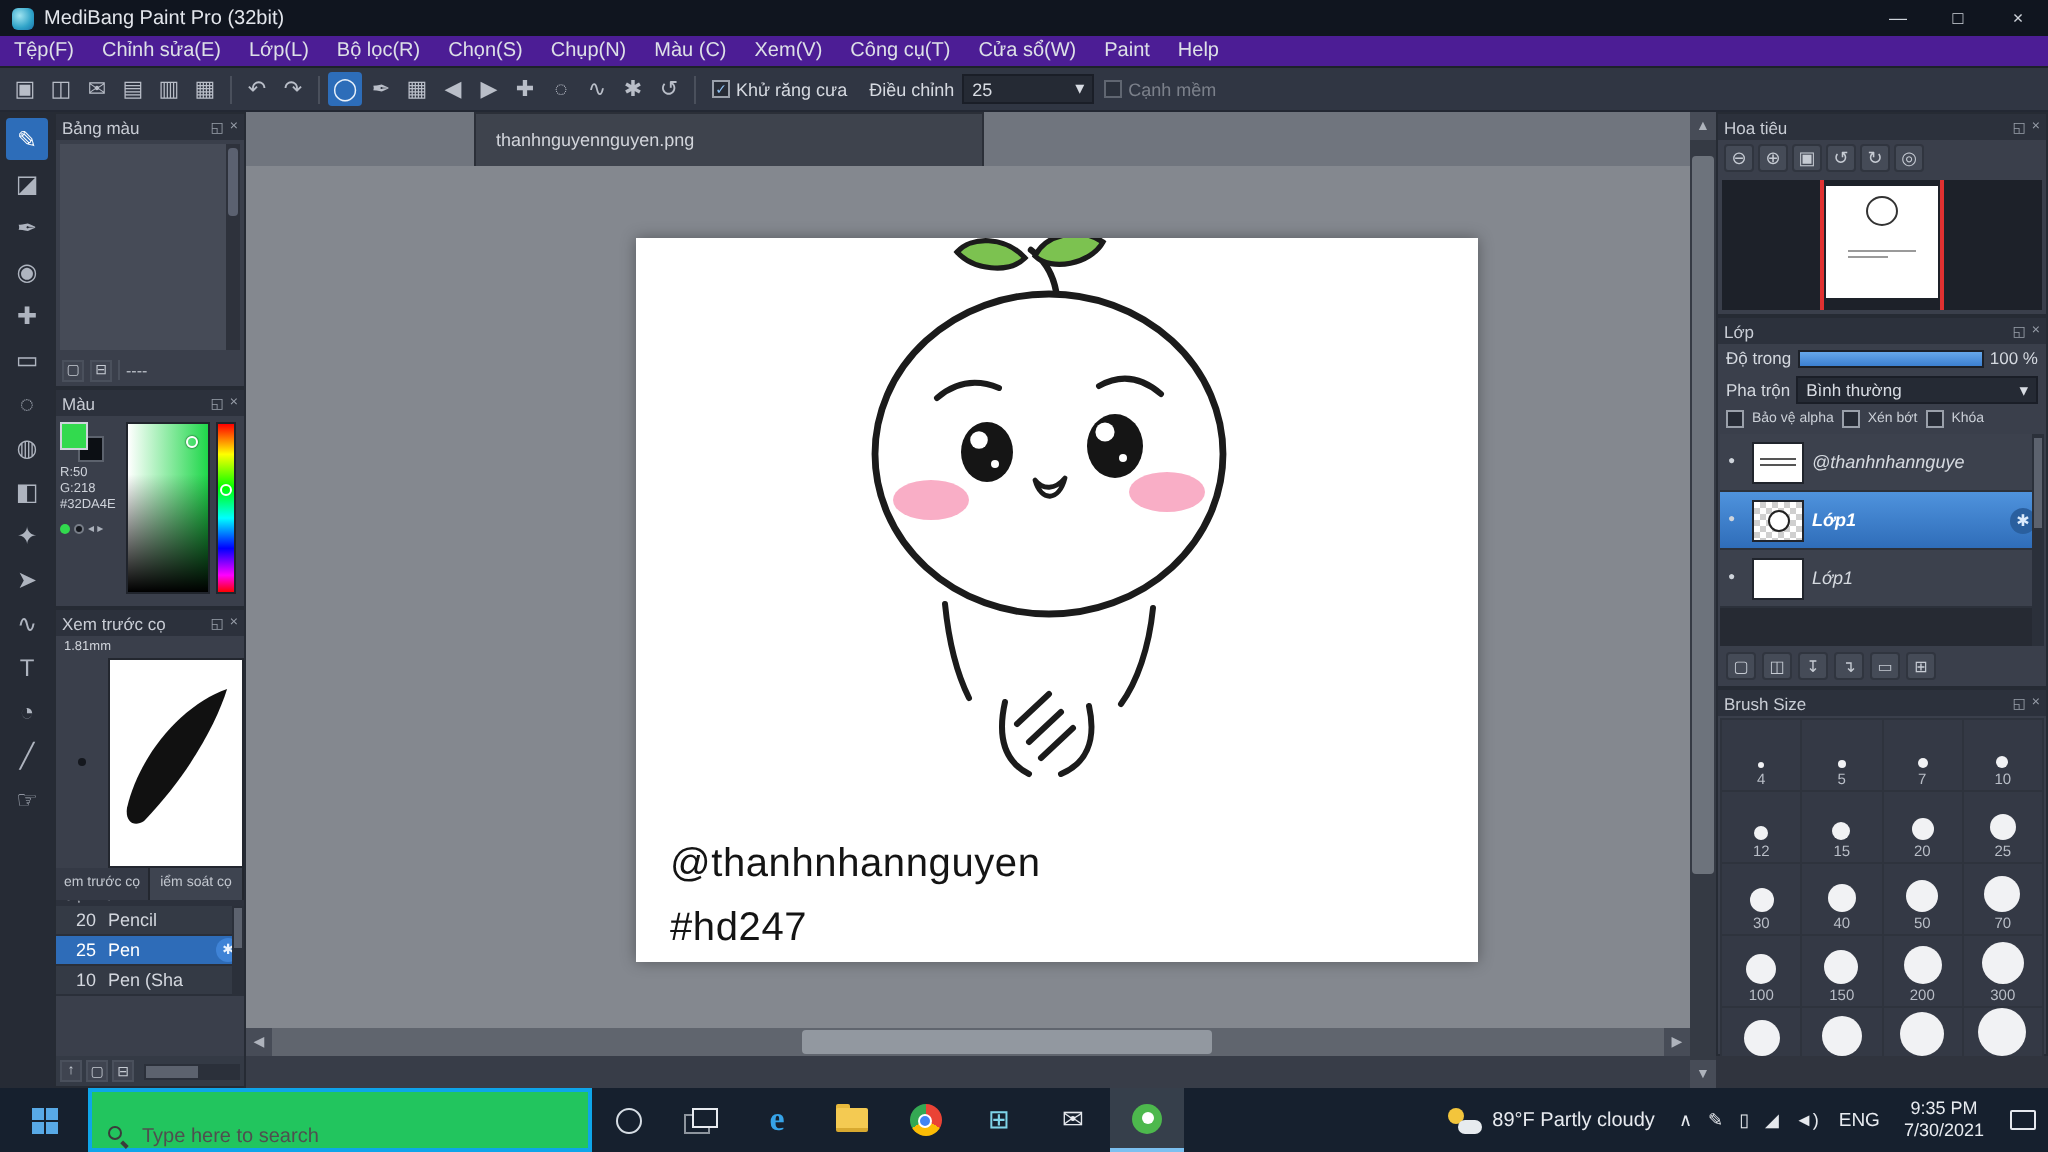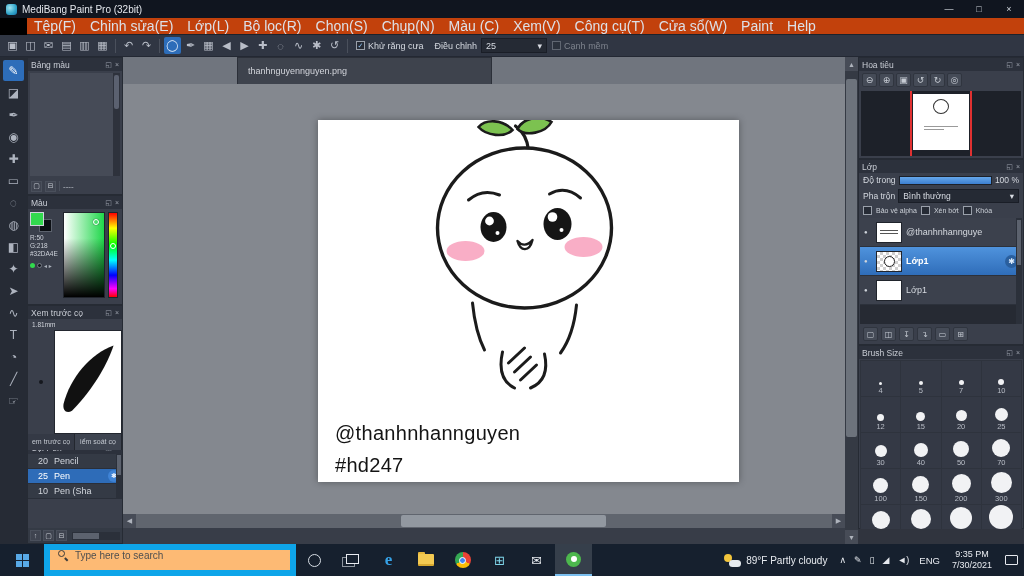--- a/index.html
+++ b/index.html
@@ -6,21 +6,21 @@
 html,body{width:1024px;height:576px;overflow:hidden;background:#000;}
 .screen{position:relative;width:1024px;height:576px;display:flex;flex-direction:column;border-radius:12px;}
 
 
 .titlebar{flex:0 0 18px;background:#10151f;display:flex;align-items:center;color:#e3e6ec;font-size:10px;}
 .app-ico{width:11px;height:11px;border-radius:3px;margin:0 5px 0 6px;background:radial-gradient(circle at 35% 35%,#9fe3f0,#2fa3c8 60%,#1b6fa8);}
 .win-ctrls{margin-left:auto;display:flex;height:100%;}
 .win-btn{width:30px;display:flex;align-items:center;justify-content:center;font-size:9px;color:#cfd4db;}
 
 
-.menubar{flex:0 0 16px;background:#c2410c;display:flex;align-items:center;font-size:14px;color:#dde0e7;border-bottom:1px solid #1d222b;margin-left:27px;}
+.menubar{flex:0 0 16px;background:#4c1d95;display:flex;align-items:center;font-size:10px;color:#dde0e7;border-bottom:1px solid #1d222b;}
 .menu-item{padding:0 7px;white-space:nowrap;}
 
 
 .toolbar{flex:0 0 22px;background:#303643;display:flex;align-items:center;gap:1px;padding:0 4px;border-bottom:1px solid #232833;}
 .tb-btn{width:17px;height:17px;display:flex;align-items:center;justify-content:center;color:#b9bec8;font-size:11px;border-radius:2px;flex:0 0 auto;}
 .tb-btn.sel{background:#2d6db9;color:#eaf2fb;}
 .tb-div{width:1px;height:14px;background:#4a505c;margin:0 3px;flex:0 0 auto;}
 .tb-check{display:flex;align-items:center;gap:3px;color:#d6dae1;font-size:9px;margin:0 4px;white-space:nowrap;}
 .cb{width:9px;height:9px;border:1px solid #9aa0aa;background:#262b35;display:flex;align-items:center;justify-content:center;font-size:7px;color:#8fc1f2;flex:0 0 auto;}
 .dim{opacity:.45;}
@@ -124,21 +124,21 @@
 .nv-txt2{width:35%;height:1px;background:#9a9a9a;margin:0 auto 0 11px;}
 
 
 .layer-panel{flex:0 0 186px;}
 .lp-row{display:flex;align-items:center;padding:2px 4px;gap:3px;color:#d4d8df;font-size:8.5px;}
 .op-track{flex:1;height:9px;background:#262b34;border:1px solid #1c2028;position:relative;}
 .op-fill{position:absolute;inset:0;background:linear-gradient(#66a7ea,#3c7fd0);}
 .lp-select{flex:1;height:14px;background:#252a34;border:1px solid #1a1e27;color:#d8dce3;font-size:8.5px;display:flex;align-items:center;justify-content:space-between;padding:0 4px;}
 .lp-checks{display:flex;align-items:center;gap:4px;padding:1px 4px 3px;color:#ccd1d8;font-size:7px;white-space:nowrap;}
 .ly-list{flex:1;background:#262a33;position:relative;overflow:hidden;margin:0 1px;}
-.ly-row{height:29px;display:flex;align-items:center;gap:4px;padding:0 4px;background:#3c414d;border-bottom:1px solid #2c313b;color:#d6dae0;font-size:9px;}
+.ly-row{height:29px;display:flex;align-items:center;gap:4px;padding:0 4px;background:#3c414d;border-bottom:1px solid #2c313b;color:#d6dae0;font-size:9px;font-style:italic;}
 .ly-row.sel{background:linear-gradient(#4f93dd,#2f6db9);color:#fff;font-weight:bold;}
 .ly-eye{width:8px;font-size:6px;color:#cfd4db;}
 .ly-thumb{width:26px;height:21px;background:#fff;border:1px solid #20242c;display:flex;flex-direction:column;justify-content:center;flex:0 0 auto;}
 .ly-thumb.checker{background-color:#fff;background-image:linear-gradient(45deg,#cfcfcf 25%,transparent 25%,transparent 75%,#cfcfcf 75%),linear-gradient(45deg,#cfcfcf 25%,transparent 25%,transparent 75%,#cfcfcf 75%);background-size:6px 6px;background-position:0 0,3px 3px;}
 .mini-face{width:11px;height:11px;border:1.5px solid #222;border-radius:50%;margin:0 auto;background:#fff;}
 .txt-line{height:1px;background:#555;margin:1px 3px;}
 .ly-name{flex:1;white-space:nowrap;overflow:hidden;}
 .ly-gear{width:13px;height:13px;border-radius:50%;background:#2a5f9e;color:#dcebfc;font-size:8px;display:flex;align-items:center;justify-content:center;flex:0 0 auto;}
 .ly-scroll{position:absolute;right:0;top:0;bottom:0;width:6px;background:#2b303a;}
 .ly-sthumb{position:absolute;left:1px;right:1px;top:2px;height:45px;background:#5c626e;}
@@ -161,21 +161,21 @@
 
 .watermark{position:absolute;left:803px;top:486px;z-index:60;pointer-events:none;}
 .wm1{font-size:15px;color:rgba(255,255,255,.62);}
 .wm2{font-size:10.5px;color:rgba(255,255,255,.55);margin-top:2px;}
 
 
 .taskbar{flex:0 0 32px;background:#16202e;display:flex;align-items:center;color:#e8ebf0;}
 .start{width:44px;height:32px;display:flex;align-items:center;justify-content:center;}
 .winlogo{display:grid;grid-template-columns:6px 6px;grid-template-rows:6px 6px;gap:1px;}
 .winlogo i{background:#58a9e6;}
-.search{width:252px;height:32px;background:#fdba74;border:6px solid #0ea5e9;display:flex;align-items:flex-start;padding:0 8px;gap:6px;}
+.search{width:252px;height:32px;background:#22c55e;border:2px solid #0ea5e9;display:flex;align-items:flex-end;padding:0 8px;gap:6px;}
 .mag{position:relative;width:11px;height:11px;flex:0 0 auto;}
 .mag-c{position:absolute;left:0;top:0;width:7px;height:7px;border:1.5px solid #3b3b3b;border-radius:50%;}
 .mag-h{position:absolute;left:7px;top:7px;width:4px;height:1.5px;background:#3b3b3b;transform:rotate(45deg);transform-origin:left center;}
 .search input{border:none;outline:none;background:transparent;font-size:10px;color:#333;width:100%;}
 .search input::placeholder{color:#4f4f4f;}
 .tb-ico{width:37px;height:32px;display:flex;align-items:center;justify-content:center;position:relative;}
 .cortana{width:13px;height:13px;border:1.8px solid #d6dde4;border-radius:50%;}
 .taskview{position:relative;width:14px;height:12px;}
 .tv-back{position:absolute;left:-3px;top:3px;width:13px;height:10px;border:1.2px solid #8e959e;}
 .tv-front{position:absolute;right:0;top:0;width:13px;height:10px;border:1.2px solid #e8ebf0;background:#16202e;}

